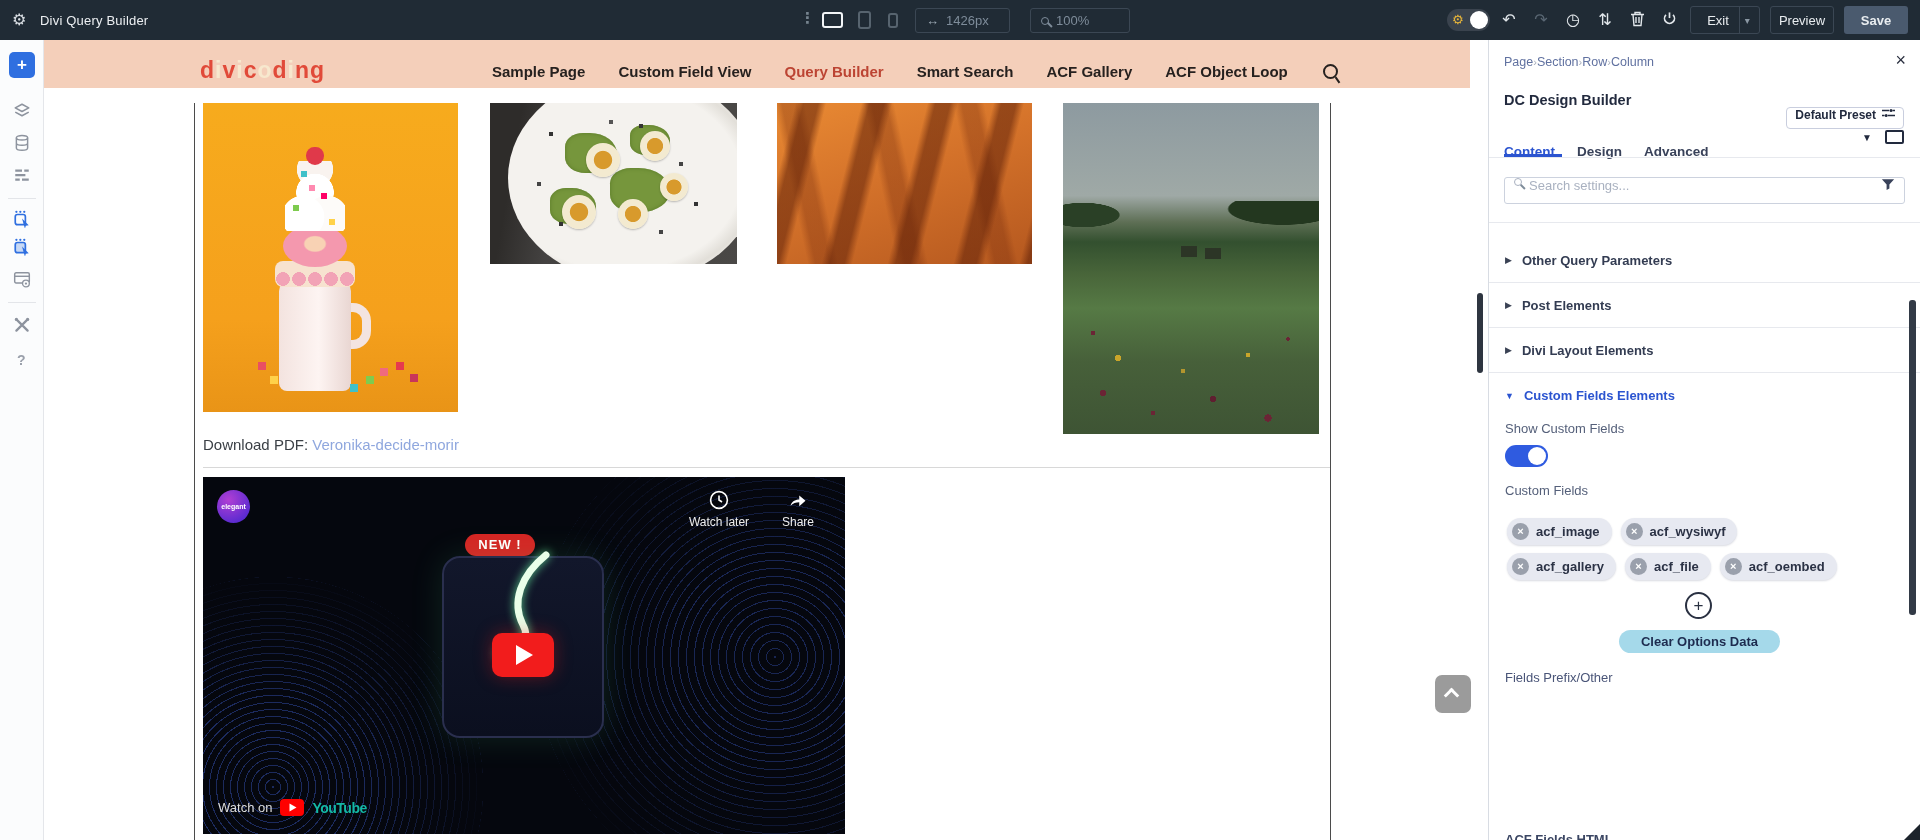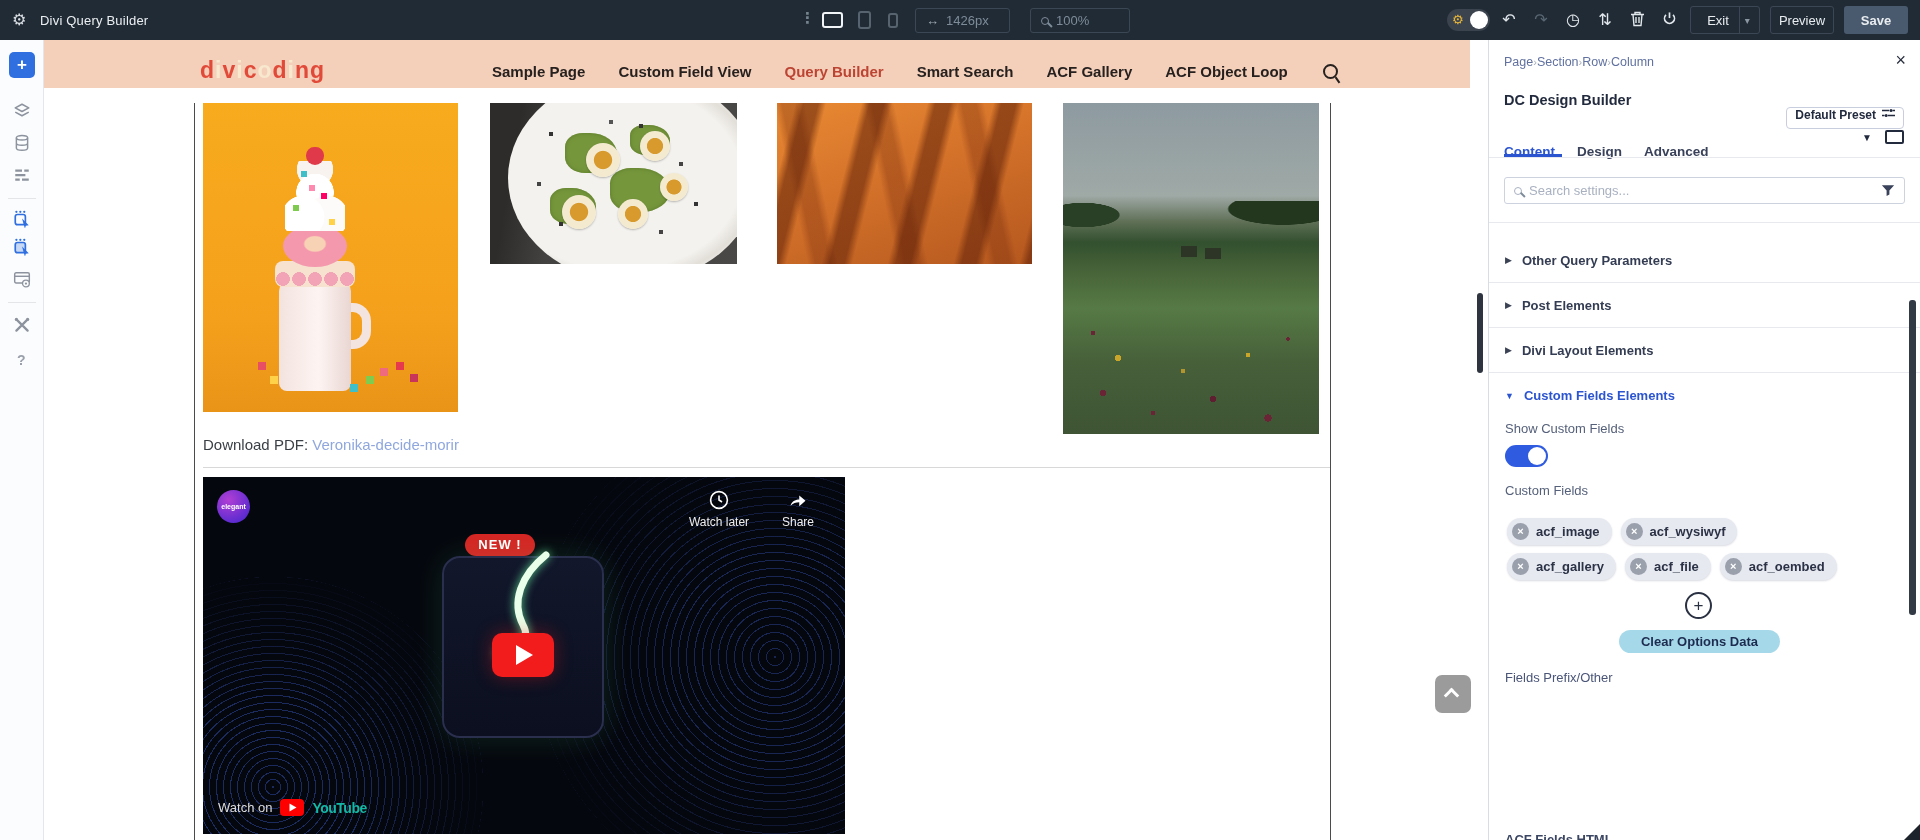--- a/index.html
+++ b/index.html
@@ -118,21 +118,21 @@
   .crumbs .sep { color:#a7aebc; font-size:11px; }
   .pn-close { position:absolute; right:14px; top:10px; font-size:18px; color:#2b3040; }
   .pn-title { position:absolute; left:15px; top:52px; font-size:14.5px; font-weight:bold; color:#222a3e; }
   .preset-btn { position:absolute; right:16px; top:37px; height:22px; border:1px solid #c9cede; border-radius:4px; display:flex; align-items:flex-start; gap:6px; padding:0 8px; font-size:12px; font-weight:bold; color:#222a3e; background:#fff;margin-top:30px; }
   .tabs { position:absolute; left:15px; top:88px; display:flex; gap:22px; font-size:13.5px; font-weight:bold; color:#39425a;margin-top:16px; }
   .tab.active { color:#2b54d0; }
   .tab-underline { position:absolute; left:15px; top:114px; width:58px; height:3px; background:#2b54d0; }
   .pn-caret { position:absolute; right:48px; top:92px; font-size:10px; color:#222a3e; }
   .pn-screen { position:absolute; right:16px; top:90px; width:19px; height:14px; border:2.5px solid #222a3e; border-radius:2px; }
   .pn-div { position:absolute; left:0; width:432px; height:1px; background:#e7e9ee; }
-  .search-wrap { position:absolute; left:15px; top:137px; width:401px; height:27px; border:1px solid #ccd2de; border-radius:3px; display:flex; align-items:center; padding:0 9px; gap:7px; background:#fff; }
+  .search-wrap { position:absolute; left:15px; top:137px; width:401px; height:27px; border:1px solid #ccd2de; border-radius:3px; display:flex; align-items:flex-start; padding:0 9px; gap:7px; background:#fff; }
   .search-wrap input { border:none; outline:none; flex:1; font-size:13px; color:#5a6374; font-family:inherit; }
   .search-wrap input::placeholder { color:#a9b1c0; }
   .sec-row { position:absolute; left:0; width:432px; height:45px; display:flex; align-items:center; padding-left:16px; gap:10px; font-size:13px; font-weight:bold; color:#333c52; border-bottom:1px solid #e7e9ee; background:#fff; }
   .sec-row .tri { font-size:9px; color:#3a4254; }
   .sec-row.open { color:#2b54d0; border-bottom:none; }
   .sec-row.open .tri { color:#2b54d0; }
   .pn-label { position:absolute; left:16px; font-size:13px; color:#55607a; }
   .pn-toggle { position:absolute; left:16px; top:405px; width:43px; height:22px; border-radius:11px; background:#2f5be0; }
   .pn-toggle .knob { position:absolute; right:2px; top:2px; width:18px; height:18px; background:#fff; border-radius:50%; }
   .tagrow { position:absolute; left:18px; display:flex; gap:9px; }

